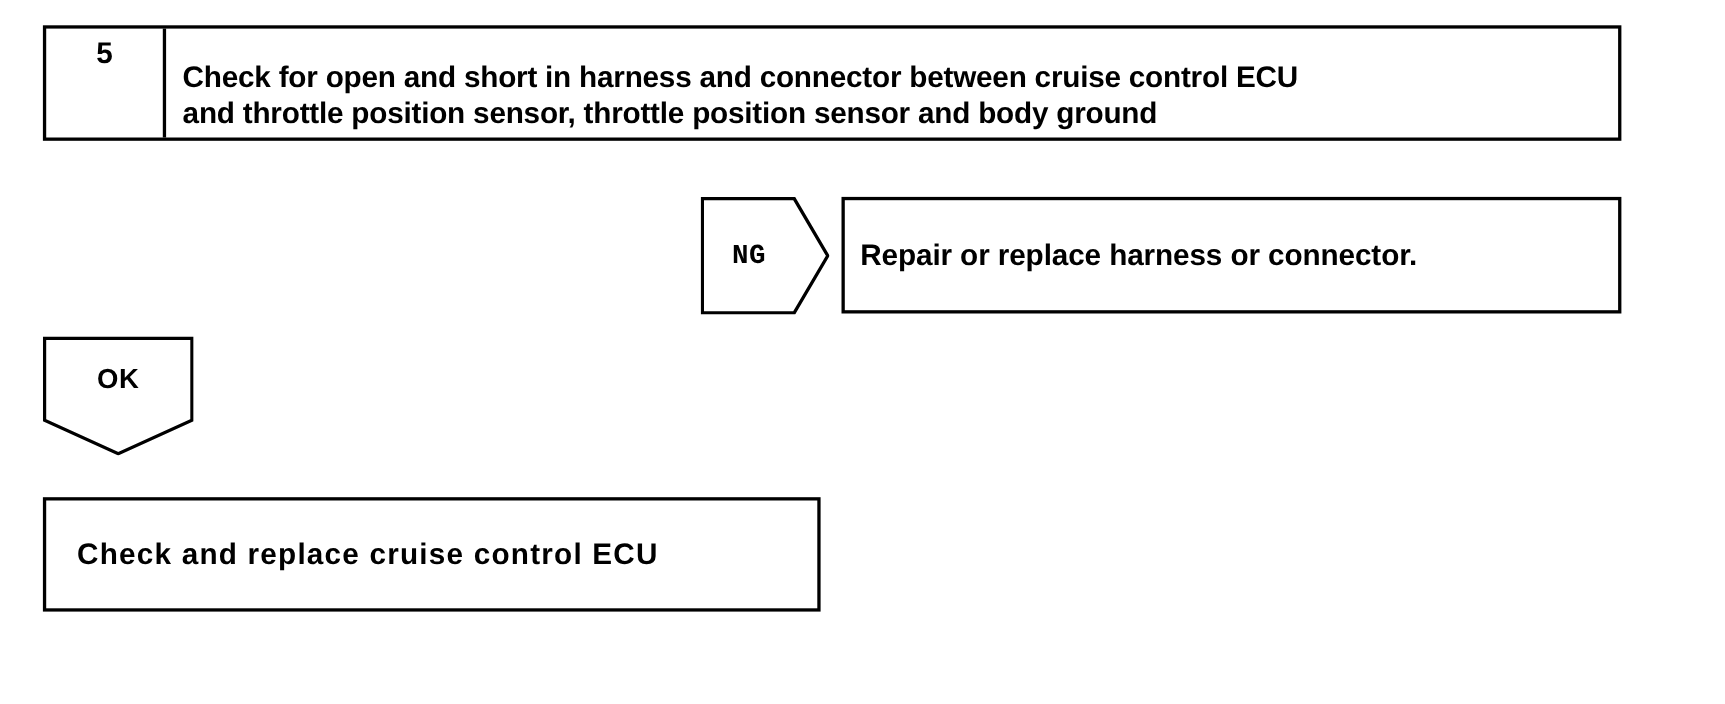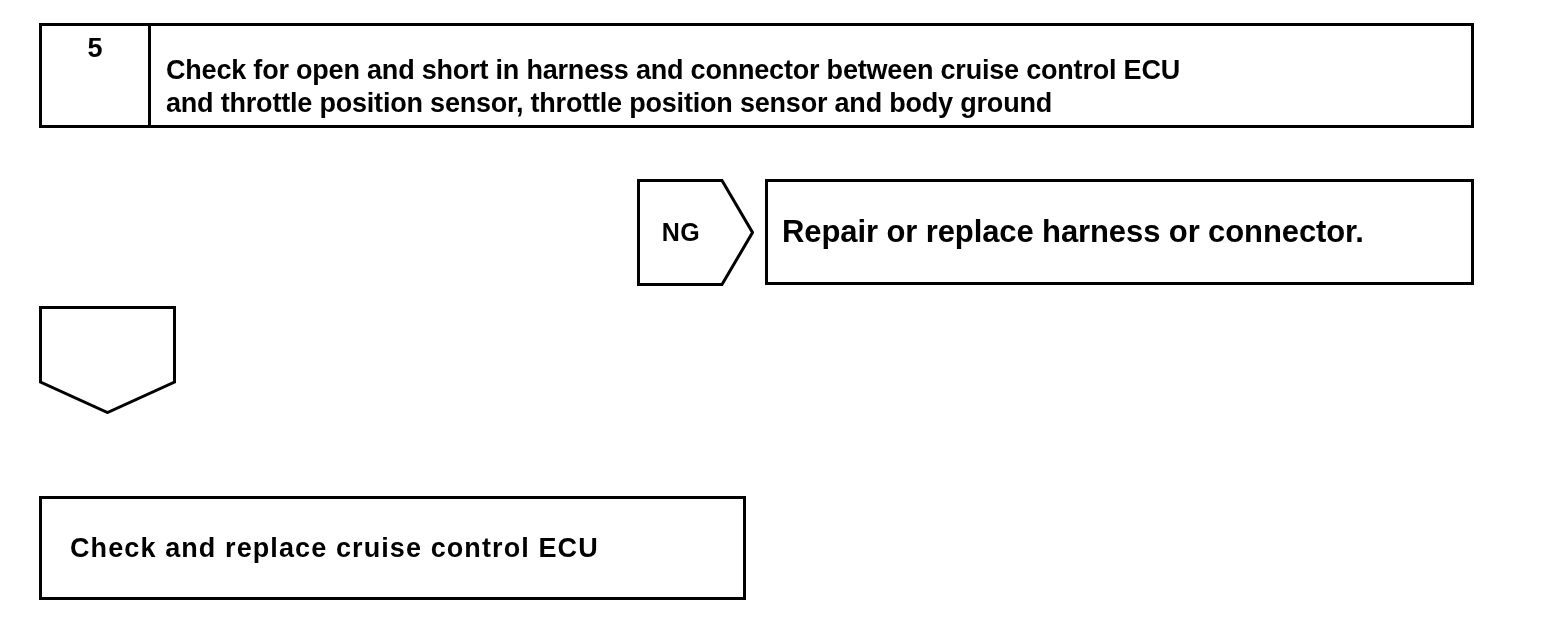--- a/index.html
+++ b/index.html
@@ -66,20 +66,21 @@
     white-space: pre-line;
   }
 
   
   .ng-arrow {
     position: absolute;
     left: 637px;
     top: 179px;
     width: 117px;
     height: 125px;
+    font-family: Liberation Mono, monospace;
   }
   .ng-arrow svg { display: block; }
   .ng-label {
     position: absolute;
     left: 0;
     top: 0;
     width: 88px;
     height: 107px;
     display: flex;
     align-items: center;
@@ -97,21 +98,21 @@
     width: 709px;
     height: 106px;
     border: 3px solid #000;
     box-sizing: border-box;
     background: #fff;
     display: flex;
     align-items: center;
     padding-left: 14px;
   }
   .repair-text {
-    font-size: 31px;
+    font-size: 27px;
     font-weight: bold;
     letter-spacing: -0.1px;
     line-height: 1.2;
   }
 
   
   .ok-arrow {
     position: absolute;
     left: 39px;
     top: 306px;
@@ -139,21 +140,20 @@
     left: 39px;
     top: 452px;
     width: 707px;
     height: 104px;
     border: 3px solid #000;
     box-sizing: border-box;
     background: #fff;
     display: flex;
     align-items: center;
     padding-left: 28px;
-    margin-top: 44px;
   }
   .final-text {
     font-size: 27px;
     font-weight: bold;
     letter-spacing: 1.1px;
     line-height: 1.2;
   }
 </style>
 </head>
 <body>
@@ -178,19 +178,20 @@
   </div>
 
   <div class="repair-box">
     <span class="repair-text">Repair or replace harness or connector.</span>
   </div>
 
   <div class="ok-arrow">
     <svg width="137" height="108" viewBox="0 0 137 108" xmlns="http://www.w3.org/2000/svg" aria-hidden="true">
       <polygon points="1.5,1.5 135.5,1.5 135.5,76 68.5,106.5 1.5,76" fill="#ffffff" stroke="#000000" stroke-width="3" stroke-linejoin="miter"></polygon>
     </svg>
+    <span class="ok-label">OK</span>
   </div>
 
   <div class="final-box">
     <span class="final-text">Check and replace cruise control ECU</span>
   </div>
 
 </div>
 
 </body></html>

